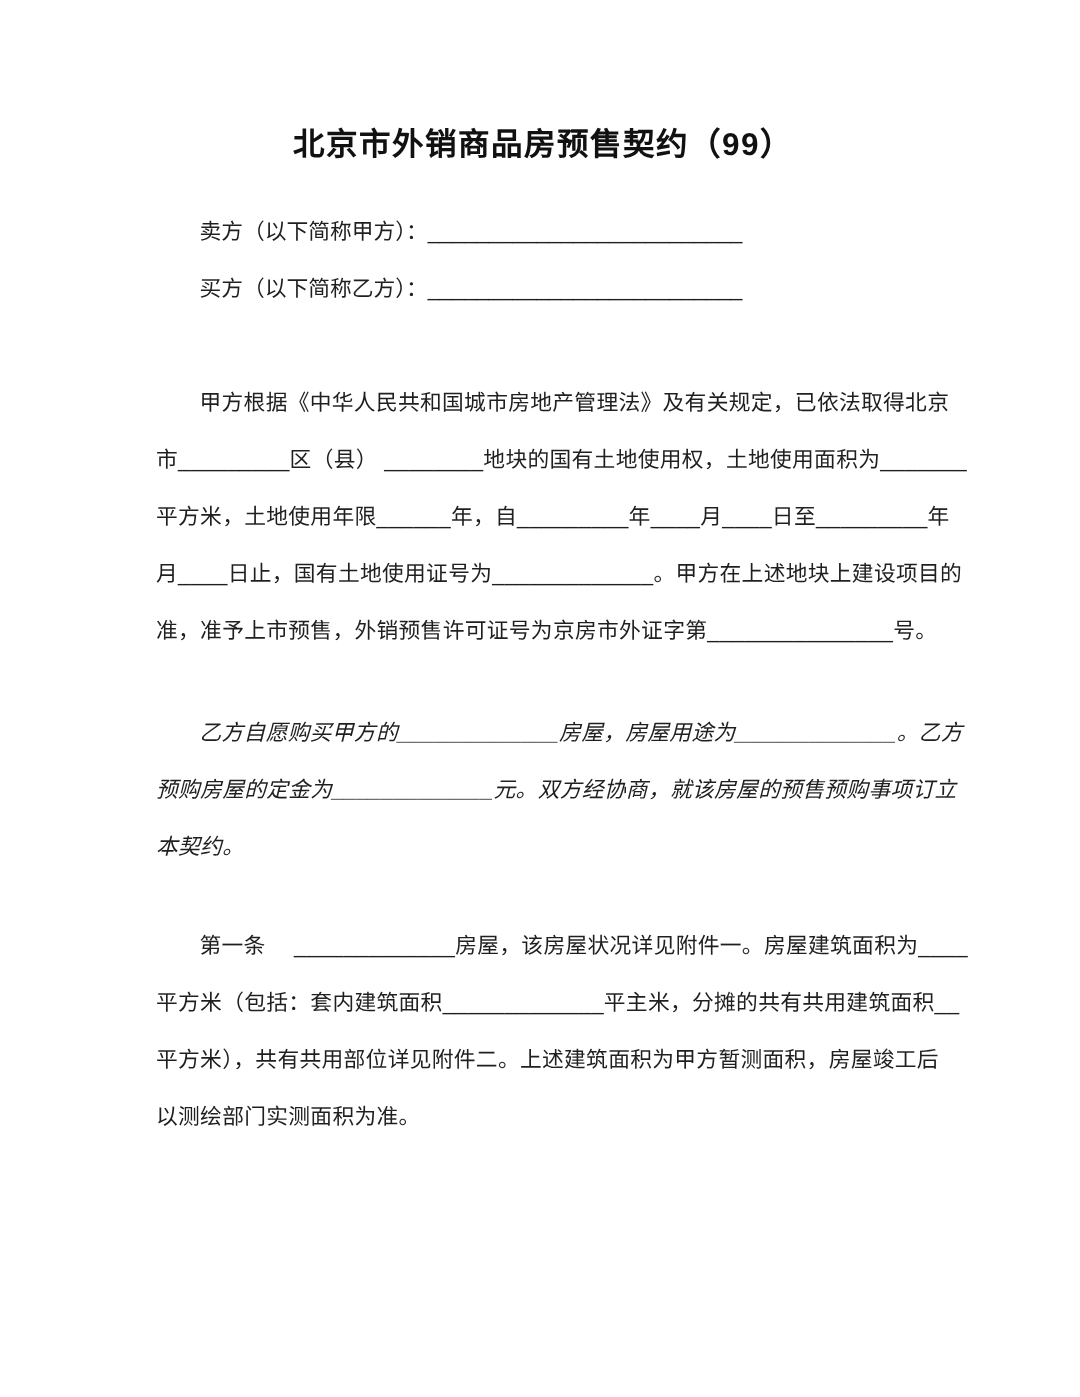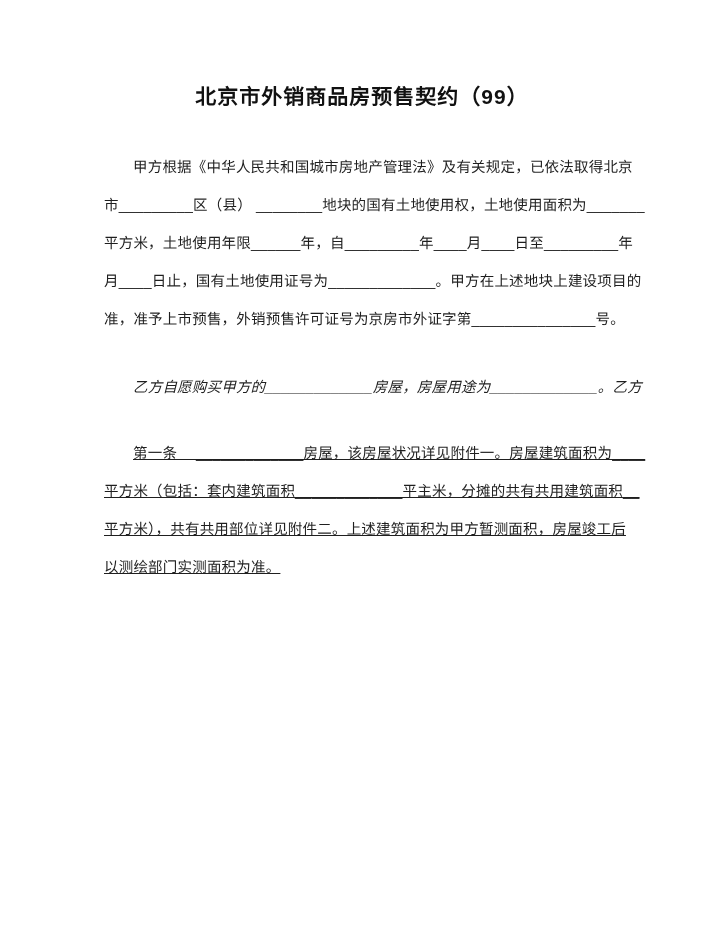--- a/index.html
+++ b/index.html
@@ -42,51 +42,57 @@
     font-size: 14.5px;
     line-height: 38px;
     white-space: nowrap;
     padding-left: 29px;
   }
   .paragraph {
     margin: 0;
   }
   .para-1 { margin-top: 38px; }
   .para-2 { margin-top: 30px; font-style: italic; }
-  .para-3 { margin-top: 28px; text-decoration: underline; }
+  .para-3 { margin-top: 28px; }
   .doc-line {
     font-size: 14.5px;
     line-height: 38px;
     white-space: nowrap;
     letter-spacing: 0.2px;
   }
   .doc-line.indent {
     padding-left: 29px;
     text-align: right;
   }
 </style>
 </head>
 <body>
 
 <div class="page">
   <div class="content">
 
     <div class="doc-title">北京市外销商品房预售契约（99）</div>
 
+    <div class="parties">
+      <div class="party-line">卖方（以下简称甲方）：__________________________</div>
+      <div class="party-line">买方（以下简称乙方）：__________________________</div>
+    </div>
 
     <div class="paragraph para-1">
       <div class="doc-line indent">甲方根据《中华人民共和国城市房地产管理法》及有关规定，已依法取得北京</div>
       <div class="doc-line">市_________区（县） ________地块的国有土地使用权，土地使用面积为_______</div>
       <div class="doc-line">平方米，土地使用年限______年，自_________年____月____日至_________年</div>
       <div class="doc-line">月____日止，国有土地使用证号为_____________。甲方在上述地块上建设项目的</div>
       <div class="doc-line">准，准予上市预售，外销预售许可证号为京房市外证字第_______________号。</div>
     </div>
 
     <div class="paragraph para-2">
       <div class="doc-line indent">乙方自愿购买甲方的_____________房屋，房屋用途为_____________。乙方</div>
+      <div class="doc-line">预购房屋的定金为_____________元。双方经协商，就该房屋的预售预购事项订立</div>
+      <div class="doc-line">本契约。</div>
     </div>
 
     <div class="paragraph para-3">
       <div class="doc-line indent">第一条　 _____________房屋，该房屋状况详见附件一。房屋建筑面积为____</div>
       <div class="doc-line">平方米（包括：套内建筑面积_____________平主米，分摊的共有共用建筑面积__</div>
       <div class="doc-line">平方米），共有共用部位详见附件二。上述建筑面积为甲方暂测面积，房屋竣工后</div>
       <div class="doc-line">以测绘部门实测面积为准。</div>
     </div>
 
   </div>

